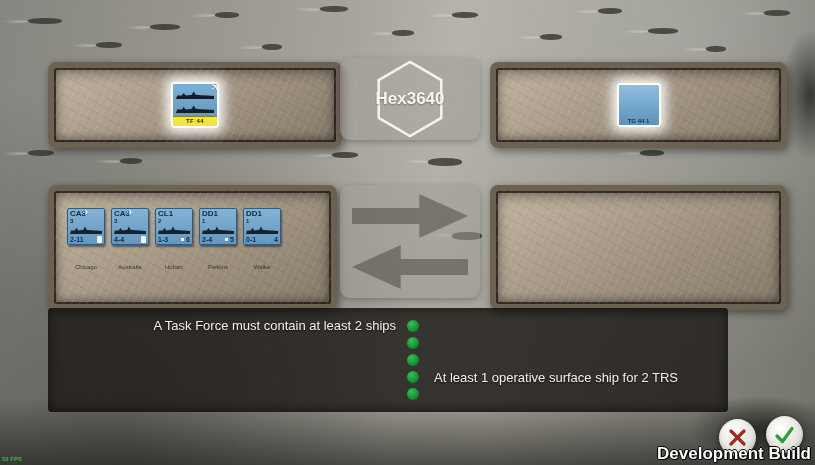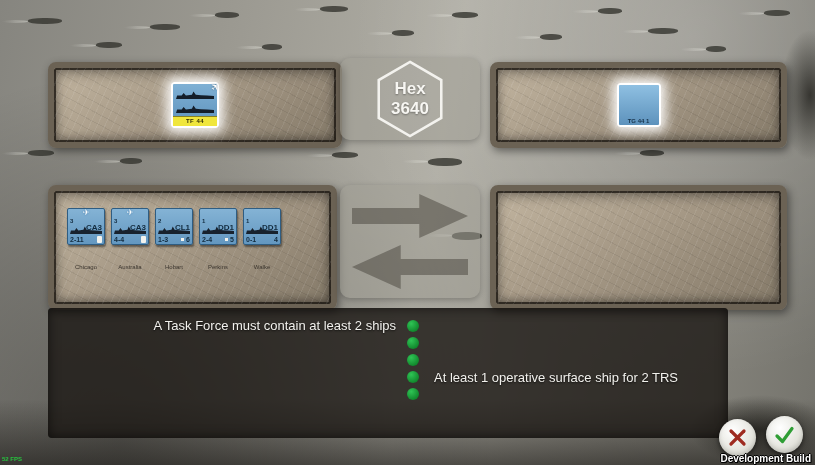--- a/index.html
+++ b/index.html
@@ -32,21 +32,21 @@
       repeating-linear-gradient(28deg, rgba(0,0,0,0.06) 0 1px, transparent 1px 9px);}
   .slot-a{left:48px;top:62px;width:282px;height:74px;}
   .slot-b{left:490px;top:62px;width:285px;height:74px;}
   .ships-panel{left:48px;top:185px;width:277px;height:113px;}
   .empty-panel{left:490px;top:185px;width:285px;height:113px;}
   
   .overlay{position:absolute;background:rgba(160,157,148,0.5);border-radius:10px;
     box-shadow:0 2px 6px rgba(0,0,0,0.25);}
   .hexbox{left:340px;top:58px;width:140px;height:82px;}
   .hexbox svg{position:absolute;left:50%;top:50%;transform:translate(-50%,-50%);}
-  .hex-text{position:absolute;inset:0;display:flex;flex-direction:column;align-items:center;
+  .hex-text{position:absolute;inset:0;display:flex;flex-direction:row;align-items:center;
     justify-content:center;color:#f7f6f2;font-size:17px;font-weight:600;line-height:1.15;
     text-shadow:0 1px 2px rgba(0,0,0,.35);}
   .arrowsbox{left:340px;top:185px;width:140px;height:113px;display:flex;flex-direction:column;
     align-items:center;justify-content:center;gap:7px;}
   .arrow{width:116px;height:44px;background:rgba(72,68,60,0.5);}
   .arrow.r{clip-path:polygon(0 32%,58% 32%,58% 0,100% 50%,58% 100%,58% 68%,0 68%);}
   .arrow.l{clip-path:polygon(100% 32%,42% 32%,42% 0,0 50%,42% 100%,42% 68%,100% 68%);}
   
   .glow-counter{position:absolute;border:2px solid #fff;border-radius:3px;
     box-shadow:0 0 12px 5px rgba(255,255,255,0.9);}
@@ -58,52 +58,52 @@
     text-align:center;line-height:9px;letter-spacing:.5px;}
   .plane-corner{position:absolute;top:-3px;right:-2px;color:#fff;font-size:10px;
     transform:rotate(-45deg);text-shadow:0 0 2px rgba(0,0,0,.5);}
   .tg-counter{left:50%;top:50%;transform:translate(-50%,-50%);width:40px;height:40px;
     background:linear-gradient(180deg,#8fc0e2,#5d92bc);}
   .tg-label{position:absolute;left:0;right:0;bottom:1px;color:#17334a;font-size:6px;
     font-weight:bold;text-align:center;line-height:1;}
   .cnt{position:absolute;width:36px;height:35px;top:17px;border:1px solid #2f5d82;border-radius:2px;
     background:linear-gradient(180deg,#84b3d5,#6397c0);box-shadow:1px 2px 2px rgba(0,0,0,.45);
     color:#122b3e;}
-  .cnt-top{display:flex;justify-content:flex-end;padding:15px 2px 0;font-size:8px;
+  .cnt-top{display:flex;justify-content:flex-start;padding:1px 2px 0;font-size:8px;
     font-weight:bold;line-height:1;}
   .cnt-sub{position:absolute;left:2px;top:9px;font-size:6px;font-weight:bold;line-height:1;}
   .cnt-plane{position:absolute;top:0px;left:50%;transform:translateX(-50%);color:#fff;
     font-size:8px;line-height:1;text-shadow:0 0 2px #2a6aa0;}
   .sil{position:absolute;left:2px;right:2px;top:16px;height:9px;background:#18222e;
     clip-path:polygon(0 100%,3% 62%,15% 60%,20% 34%,26% 60%,42% 54%,46% 16%,52% 54%,66% 57%,82% 61%,100% 66%,100% 100%);}
   .cnt-bot{position:absolute;bottom:1px;left:2px;right:2px;display:flex;align-items:center;
     font-size:7px;font-weight:bold;line-height:1;}
   .cnt-bot .bl{margin-right:auto;}
   .mark{width:3px;height:3px;background:#f2f2ec;margin-right:2px;}
   .spd-box{width:5px;height:7px;background:#f3f3ee;border-radius:1px;}
   .cnt-name{position:absolute;top:55px;width:48px;margin-left:-6px;text-align:center;
     font-size:6px;color:#3b352e;line-height:1;}
   
-  .rules{position:absolute;left:48px;top:308px;width:680px;height:130px;border-radius:4px;
+  .rules{position:absolute;left:48px;top:308px;width:680px;height:104px;border-radius:4px;
     background:rgba(28,24,20,0.8);box-shadow:inset 0 0 12px rgba(0,0,0,.6);
     display:grid;grid-template-columns:352px 26px 1fr;grid-auto-rows:17.2px;
     align-items:center;padding-top:9px;box-sizing:border-box;color:#f2f1ed;font-size:13px;}
   .rule-left{grid-column:1;text-align:right;padding-right:4px;text-shadow:0 1px 2px rgba(0,0,0,.7);}
   .rule-right{grid-column:3;text-align:left;padding-left:8px;text-shadow:0 1px 2px rgba(0,0,0,.7);}
   .dot{grid-column:2;width:12px;height:12px;border-radius:50%;justify-self:center;
     background:radial-gradient(circle at 35% 30%,#2fc455,#128a2e 70%,#0b6a21);}
   .r1{grid-row:1}.r2{grid-row:2}.r3{grid-row:3}.r4{grid-row:4}.r5{grid-row:5}
   
   .round-btn{position:absolute;width:37px;height:37px;border-radius:50%;
     background:radial-gradient(circle at 38% 32%,#ffffff,#e4e4dd 60%,#c9c9c1);
     box-shadow:0 2px 5px rgba(0,0,0,.55), inset 0 -2px 4px rgba(0,0,0,.15);cursor:pointer;}
   .round-btn svg{position:absolute;inset:6px;}
   .btn-cancel{left:719px;top:419px;}
   .btn-confirm{left:766px;top:416px;}
-  .devbuild{position:absolute;right:4px;bottom:1px;color:#fff;font-weight:bold;font-size:10px;
+  .devbuild{position:absolute;right:4px;bottom:1px;color:#fff;font-weight:bold;font-size:17px;
     text-shadow:1px 0 0 #000,-1px 0 0 #000,0 1px 0 #000,0 -1px 0 #000,1px 1px 0 #000;}
   .fps{position:absolute;left:2px;bottom:3px;color:#27c23e;font-size:6px;font-weight:bold;}
 </style>
 </head>
 <body>
 
 <div class="stage">
 
   <div class="bg">
     <div class="bg-ship" style="left:28px;top:18px;width:34px"></div>

